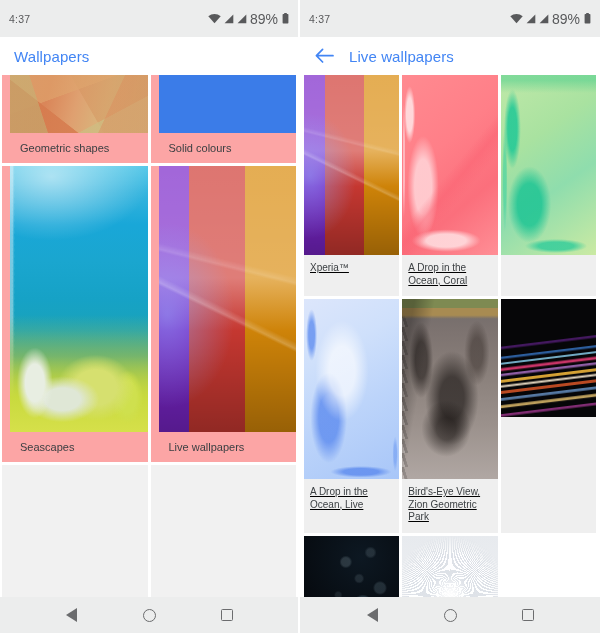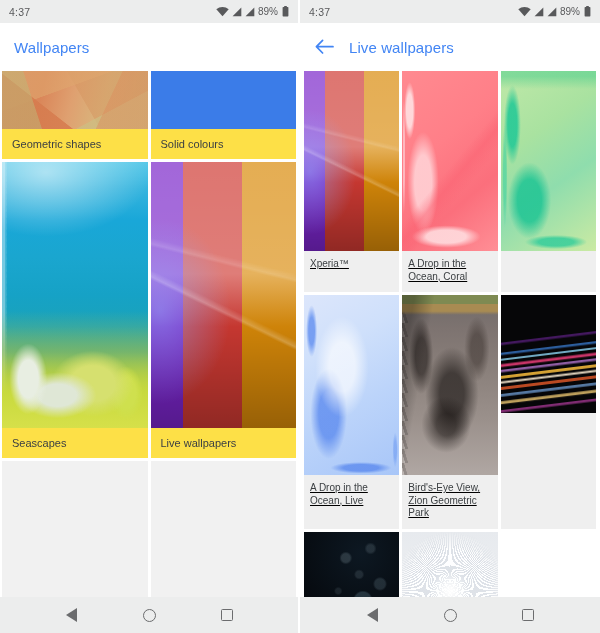--- a/index.html
+++ b/index.html
@@ -9,43 +9,43 @@
     background:#ffffff; overflow:hidden;
   }
   .screens { display:flex; width:600px; height:633px; }
 
   .phone { position:relative; height:633px; background:#fff; overflow:hidden; }
   .phone.left  { width:300px; border-right:2px solid #ffffff; }
   .phone.right { width:300px; }
 
   
   .statusbar {
-    height:23px; background:#eceded; display:flex; align-items:center;
+    height:37px; background:#eceded; display:flex; align-items:center;
     padding:0 9px; justify-content:space-between;
   }
   .sb-time { font-size:10.5px; color:#58595b; letter-spacing:.2px; }
   .sb-icons { display:flex; align-items:center; gap:3px; }
   .sb-icons svg { display:block; }
-  .sb-batt-txt { font-size:10px; color:#58595b; margin:0 1px 0 0; }
-
-  
-  .appbar { height:48px; display:flex; align-items:center; padding:0 14px; background:#fff; }
+  .sb-batt-txt { font-size:14px; color:#58595b; margin:0 1px 0 0; }
+
+  
+  .appbar { height:38px; display:flex; align-items:center; padding:0 14px; background:#fff; }
   .appbar.has-back { padding-left:9px; }
   .back-btn {
     width:30px; height:30px; display:flex; align-items:center; justify-content:center;
     margin-right:10px; cursor:pointer;
   }
   .appbar-title { font-size:15px; color:#4285f4; font-weight:400; letter-spacing:.1px; }
 
   
   .cat-grid {
     display:grid; grid-template-columns:1fr 1fr; gap:3px;
     padding:0 2px; background:#fff;
   }
-  .cat-card { background:#fde047; overflow:hidden; cursor:pointer; position:relative; }
+  .cat-card { background:#fca5a5; overflow:hidden; cursor:pointer; position:relative;padding-left:8px; }
   .cat-thumb { width:100%; position:relative; overflow:hidden; }
   .cat-thumb.small { height:58px; }
   .cat-thumb.tall  { height:266px; }
   .cat-label {
     padding:9px 10px; font-size:11px; color:#3c4043;
     white-space:nowrap; overflow:hidden; text-overflow:ellipsis;
   }
   .cat-empty { height:150px; background:#f1f1f1; }
 
   

